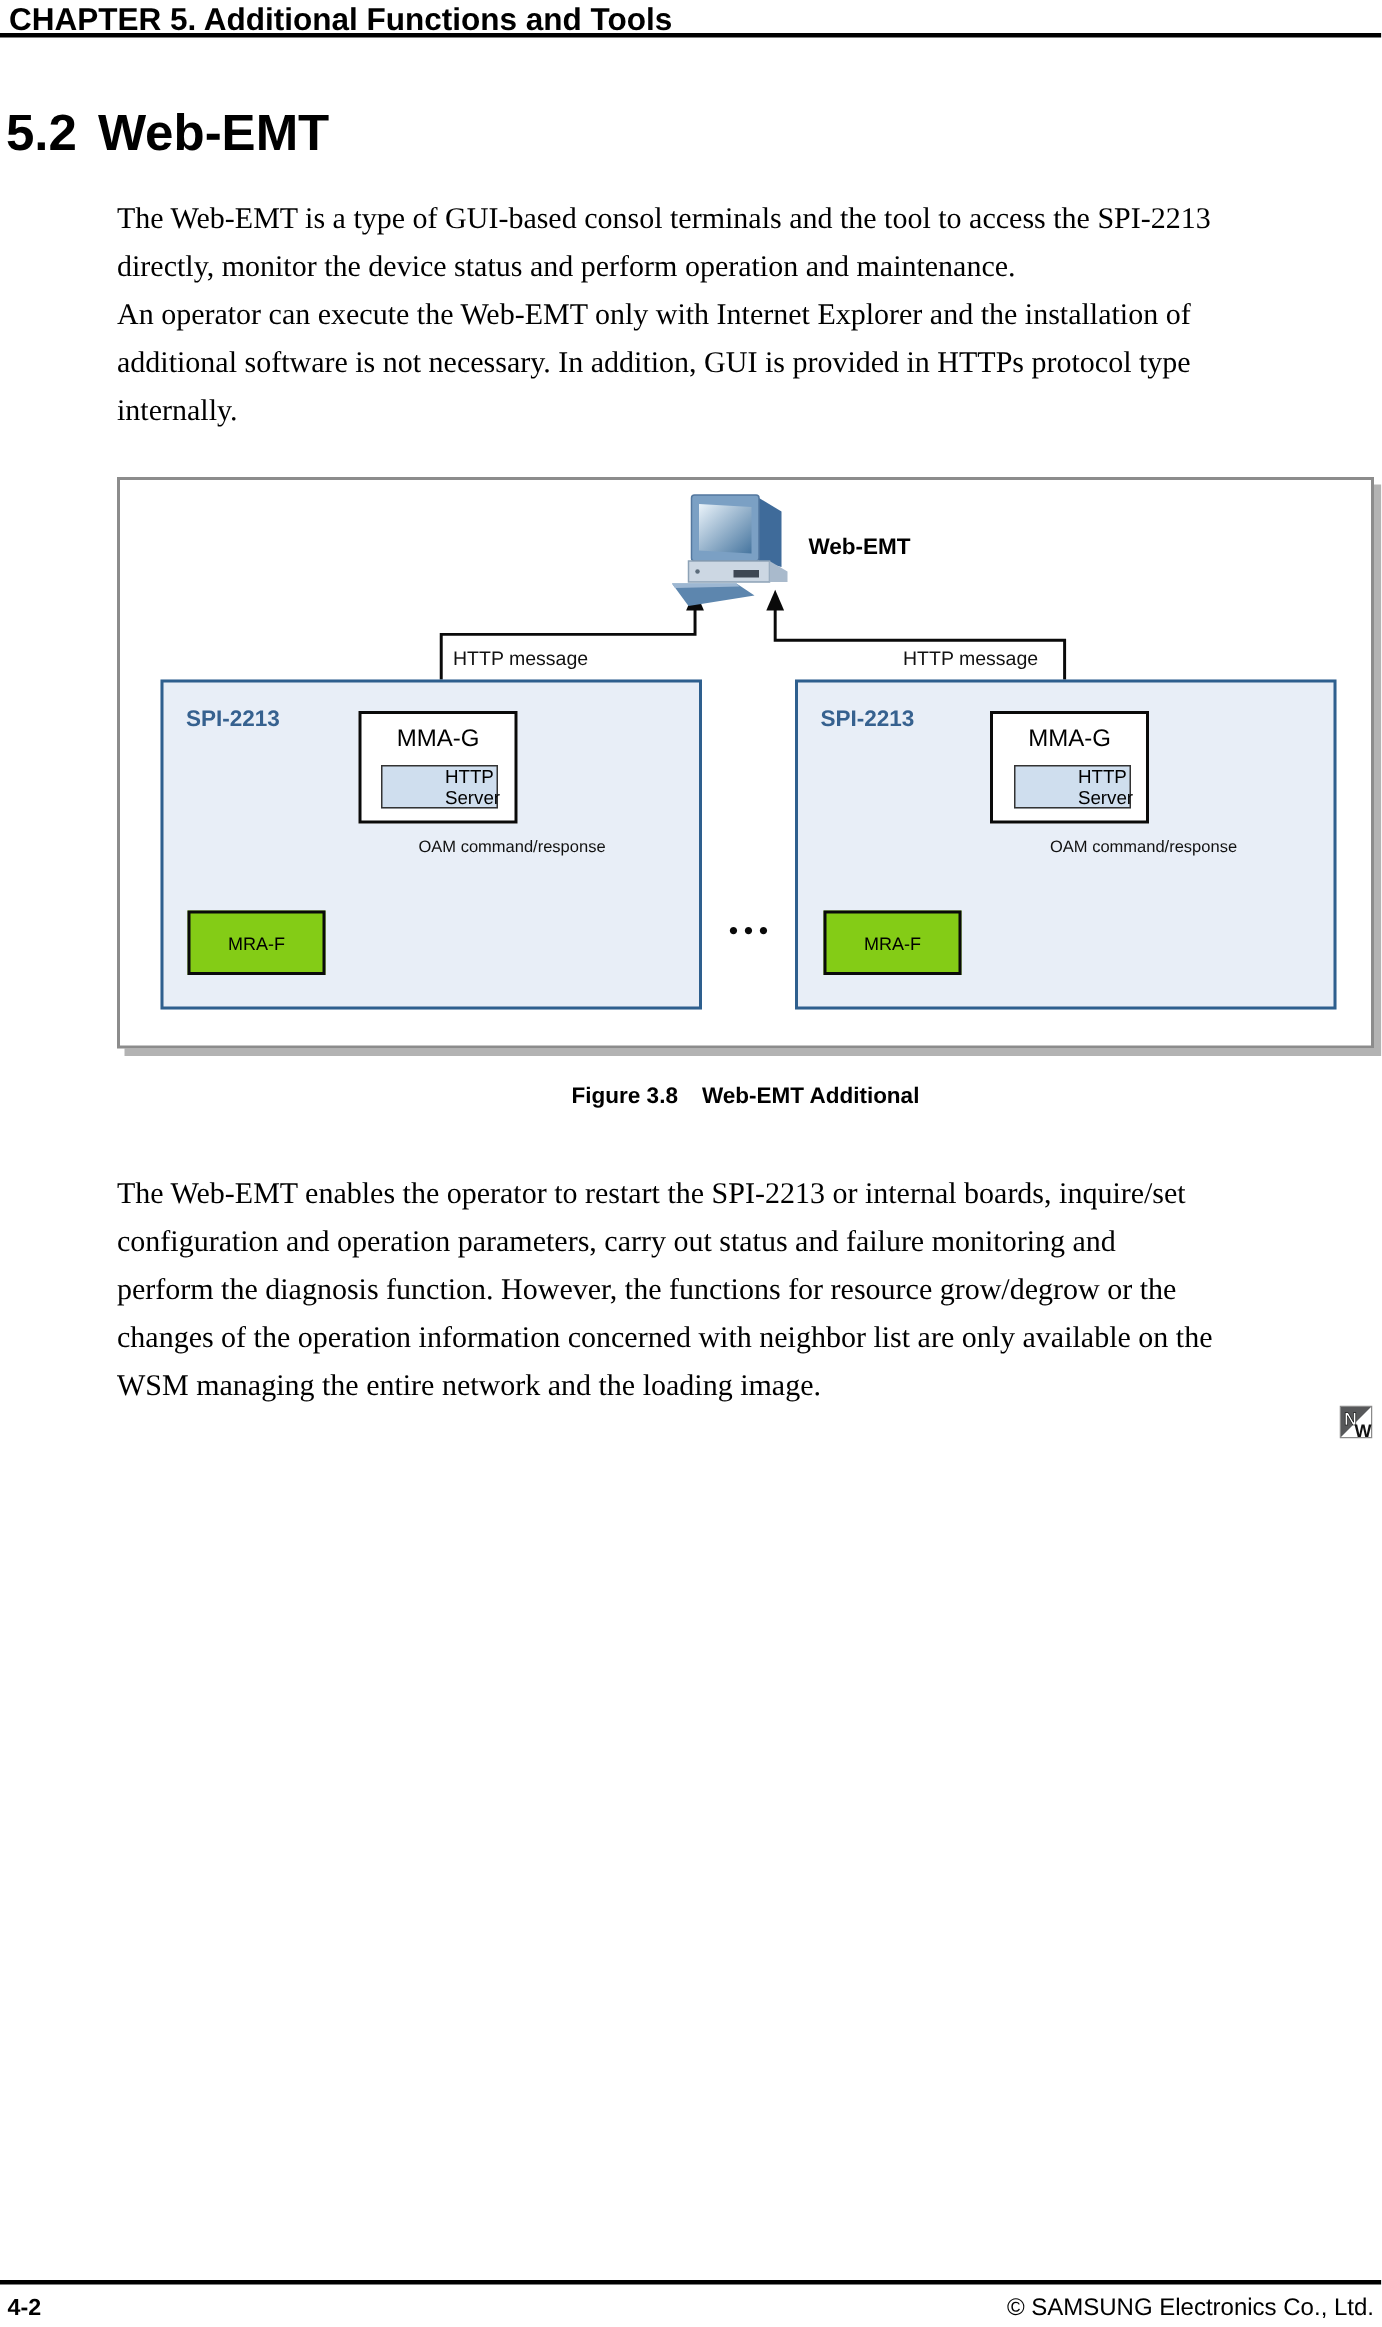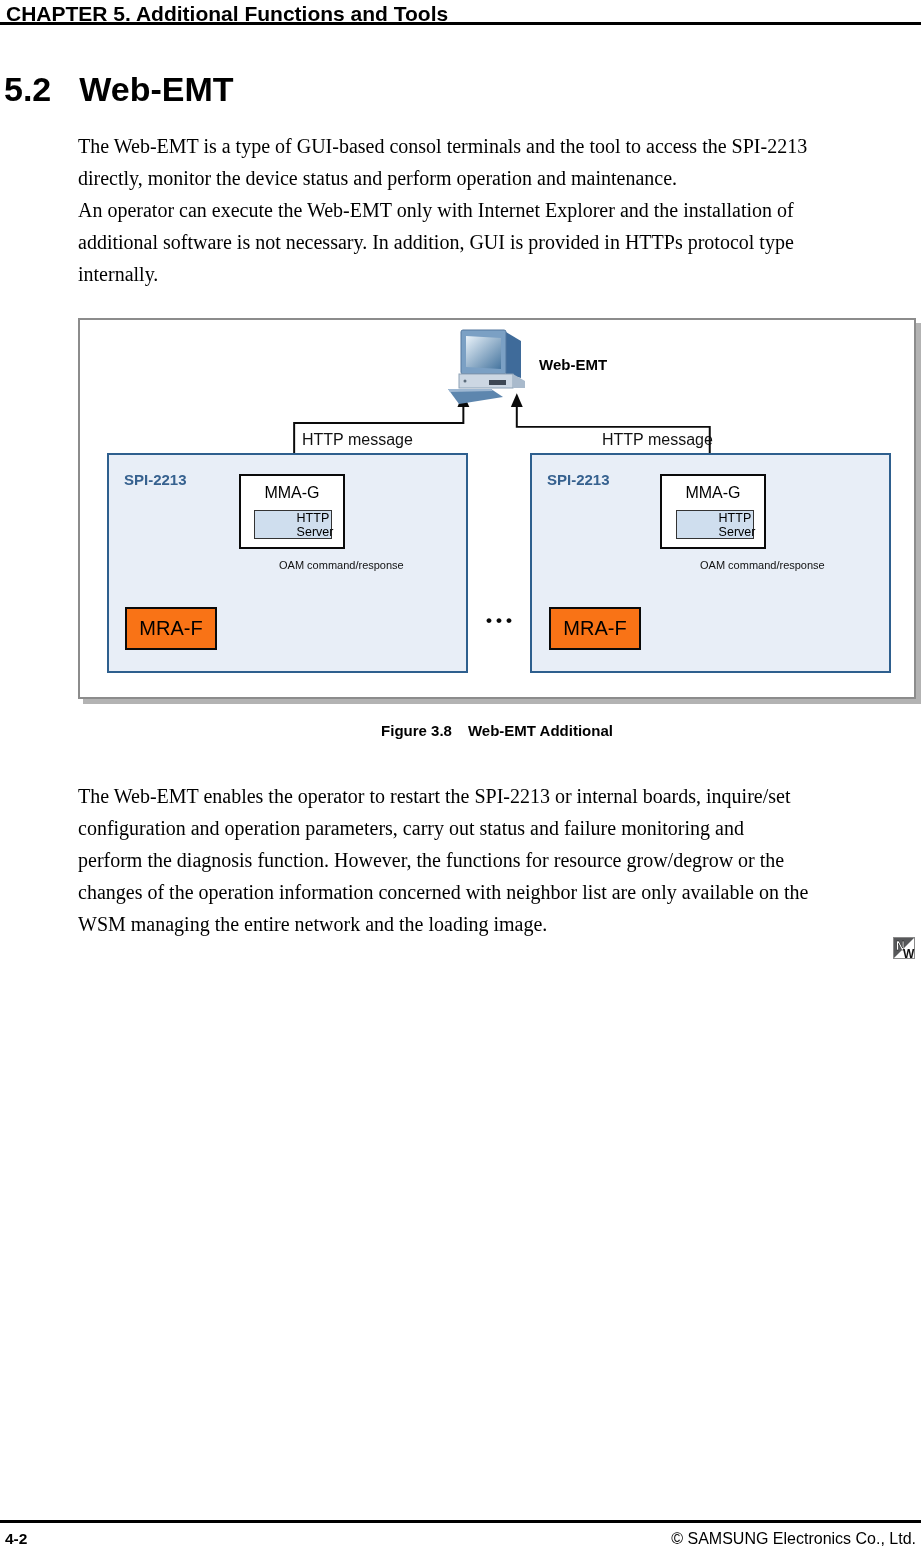--- a/index.html
+++ b/index.html
@@ -6,48 +6,48 @@
     --accent:#36618f; --box-fill:#e8eef7; --box-border:#2e5f8e;
     --server-fill:#cfdeee; --fig-border:#8c8c8c; --fig-shadow:#b3b3b3; --ink:#111;
   }
   *{margin:0;padding:0;box-sizing:border-box;}
   html,body{background:#fff;}
   .page{position:relative;width:921px;height:1551px;background:#fff;overflow:hidden;
          font-family:"Liberation Sans",sans-serif;color:#000;}
   .hdr-title{position:absolute;left:6px;top:2px;font-size:21px;font-weight:bold;}
   .hdr-rule{position:absolute;left:0;top:22px;width:921px;height:3px;background:#000;}
   .sec-head{position:absolute;left:4px;top:70px;font-size:34px;font-weight:bold;letter-spacing:0;}
-  .sec-head .num{margin-right:28px;}
+  .sec-head .num{margin-right:14px;}
   .body-par{position:absolute;left:78px;width:845px;font-family:"Liberation Serif",serif;
             font-size:20px;line-height:32px;white-space:pre;color:#000;}
   .par1{top:130px;}
   .par2{top:780px;}
   
   .figure{position:absolute;left:78px;top:318px;width:838px;height:381px;background:#fff;
           border:2px solid var(--fig-border);box-shadow:5px 5px 0 var(--fig-shadow);}
   .fig-svg{position:absolute;left:0;top:0;width:100%;height:100%;pointer-events:none;}
   .computer{position:absolute;left:366px;top:8px;width:92px;height:78px;}
   .weblabel{position:absolute;left:459px;top:36px;font-size:15px;font-weight:bold;}
-  .httpmsg{position:absolute;top:111px;font-size:16px;color:var(--ink);}
+  .httpmsg{position:absolute;top:111px;font-size:13px;color:var(--ink);}
   .httpmsg.l{left:222px;} .httpmsg.r{left:522px;}
   .spibox{position:absolute;top:133px;width:361px;height:220px;background:var(--box-fill);
           border:2px solid var(--box-border);}
   .spibox.l{left:27px;} .spibox.r{left:450px;}
   .spilabel{position:absolute;top:151px;font-size:15px;font-weight:bold;color:var(--accent);}
   .spilabel.l{left:44px;} .spilabel.r{left:467px;}
   .mmag{position:absolute;top:154px;width:106px;height:75px;background:#fff;border:2.5px solid #0a0a0a;
         font-size:16px;text-align:center;padding-top:8px;}
   .mmag.l{left:159px;} .mmag.r{left:580px;}
   .httpserver{position:absolute;top:190px;width:78px;height:29px;background:var(--server-fill);
         border:1px solid #333;font-size:12.5px;display:flex;align-items:center;justify-content:center;padding-left:44px;}
   .httpserver.l{left:174px;} .httpserver.r{left:596px;}
   .oamlabel{position:absolute;top:239px;font-size:11px;color:var(--ink);}
   .oamlabel.l{left:199px;} .oamlabel.r{left:620px;}
-  .mraf{position:absolute;top:287px;width:92px;height:43px;background:#f97316;border:2.5px solid #0a0a0a;
-        font-size:20px;display:flex;align-items:center;justify-content:center;}
+  .mraf{position:absolute;top:287px;width:92px;height:43px;background:#84cc16;border:2.5px solid #0a0a0a;
+        font-size:12px;display:flex;align-items:center;justify-content:center;}
   .mraf.l{left:45px;} .mraf.r{left:469px;}
   .dots{position:absolute;left:399px;top:291px;width:44px;text-align:center;font-size:17px;
         font-weight:bold;letter-spacing:4px;color:#0a0a0a;}
   .caption{position:absolute;left:78px;top:722px;width:838px;text-align:center;
            font-size:15px;font-weight:bold;}
   .caption .cap-title{margin-left:16px;}
   .nwicon{position:absolute;left:893px;top:937px;width:22px;height:22px;}
   .ftr-rule{position:absolute;left:0;top:1520px;width:921px;height:3px;background:#000;}
   .ftr-page{position:absolute;left:5px;top:1530px;font-size:15.5px;font-weight:bold;}
   .ftr-copy{position:absolute;right:5px;top:1530px;font-size:16px;}

